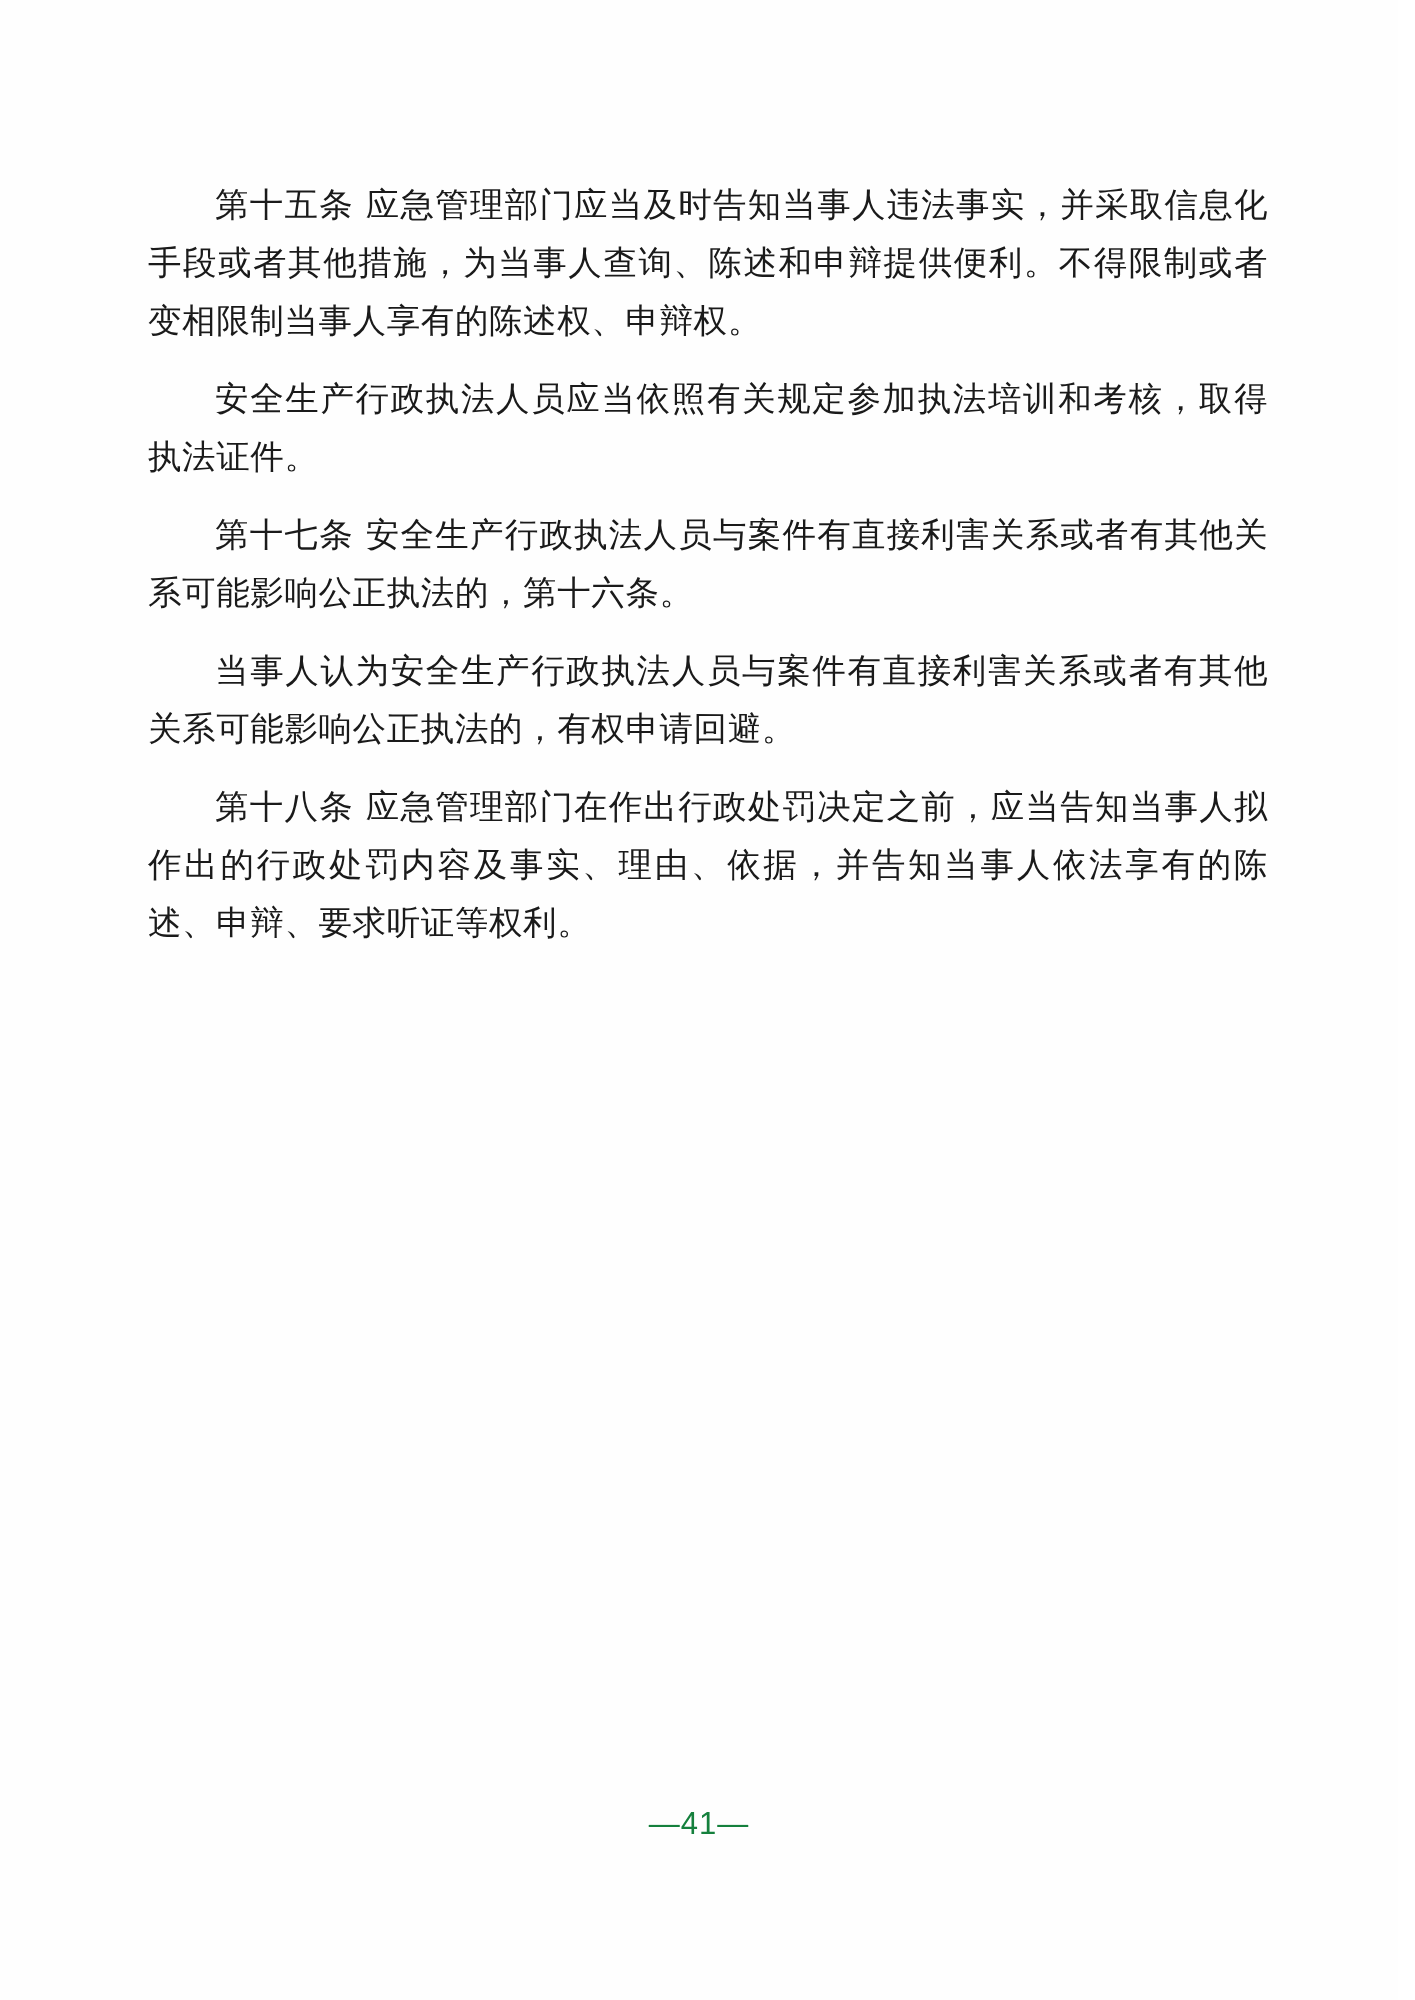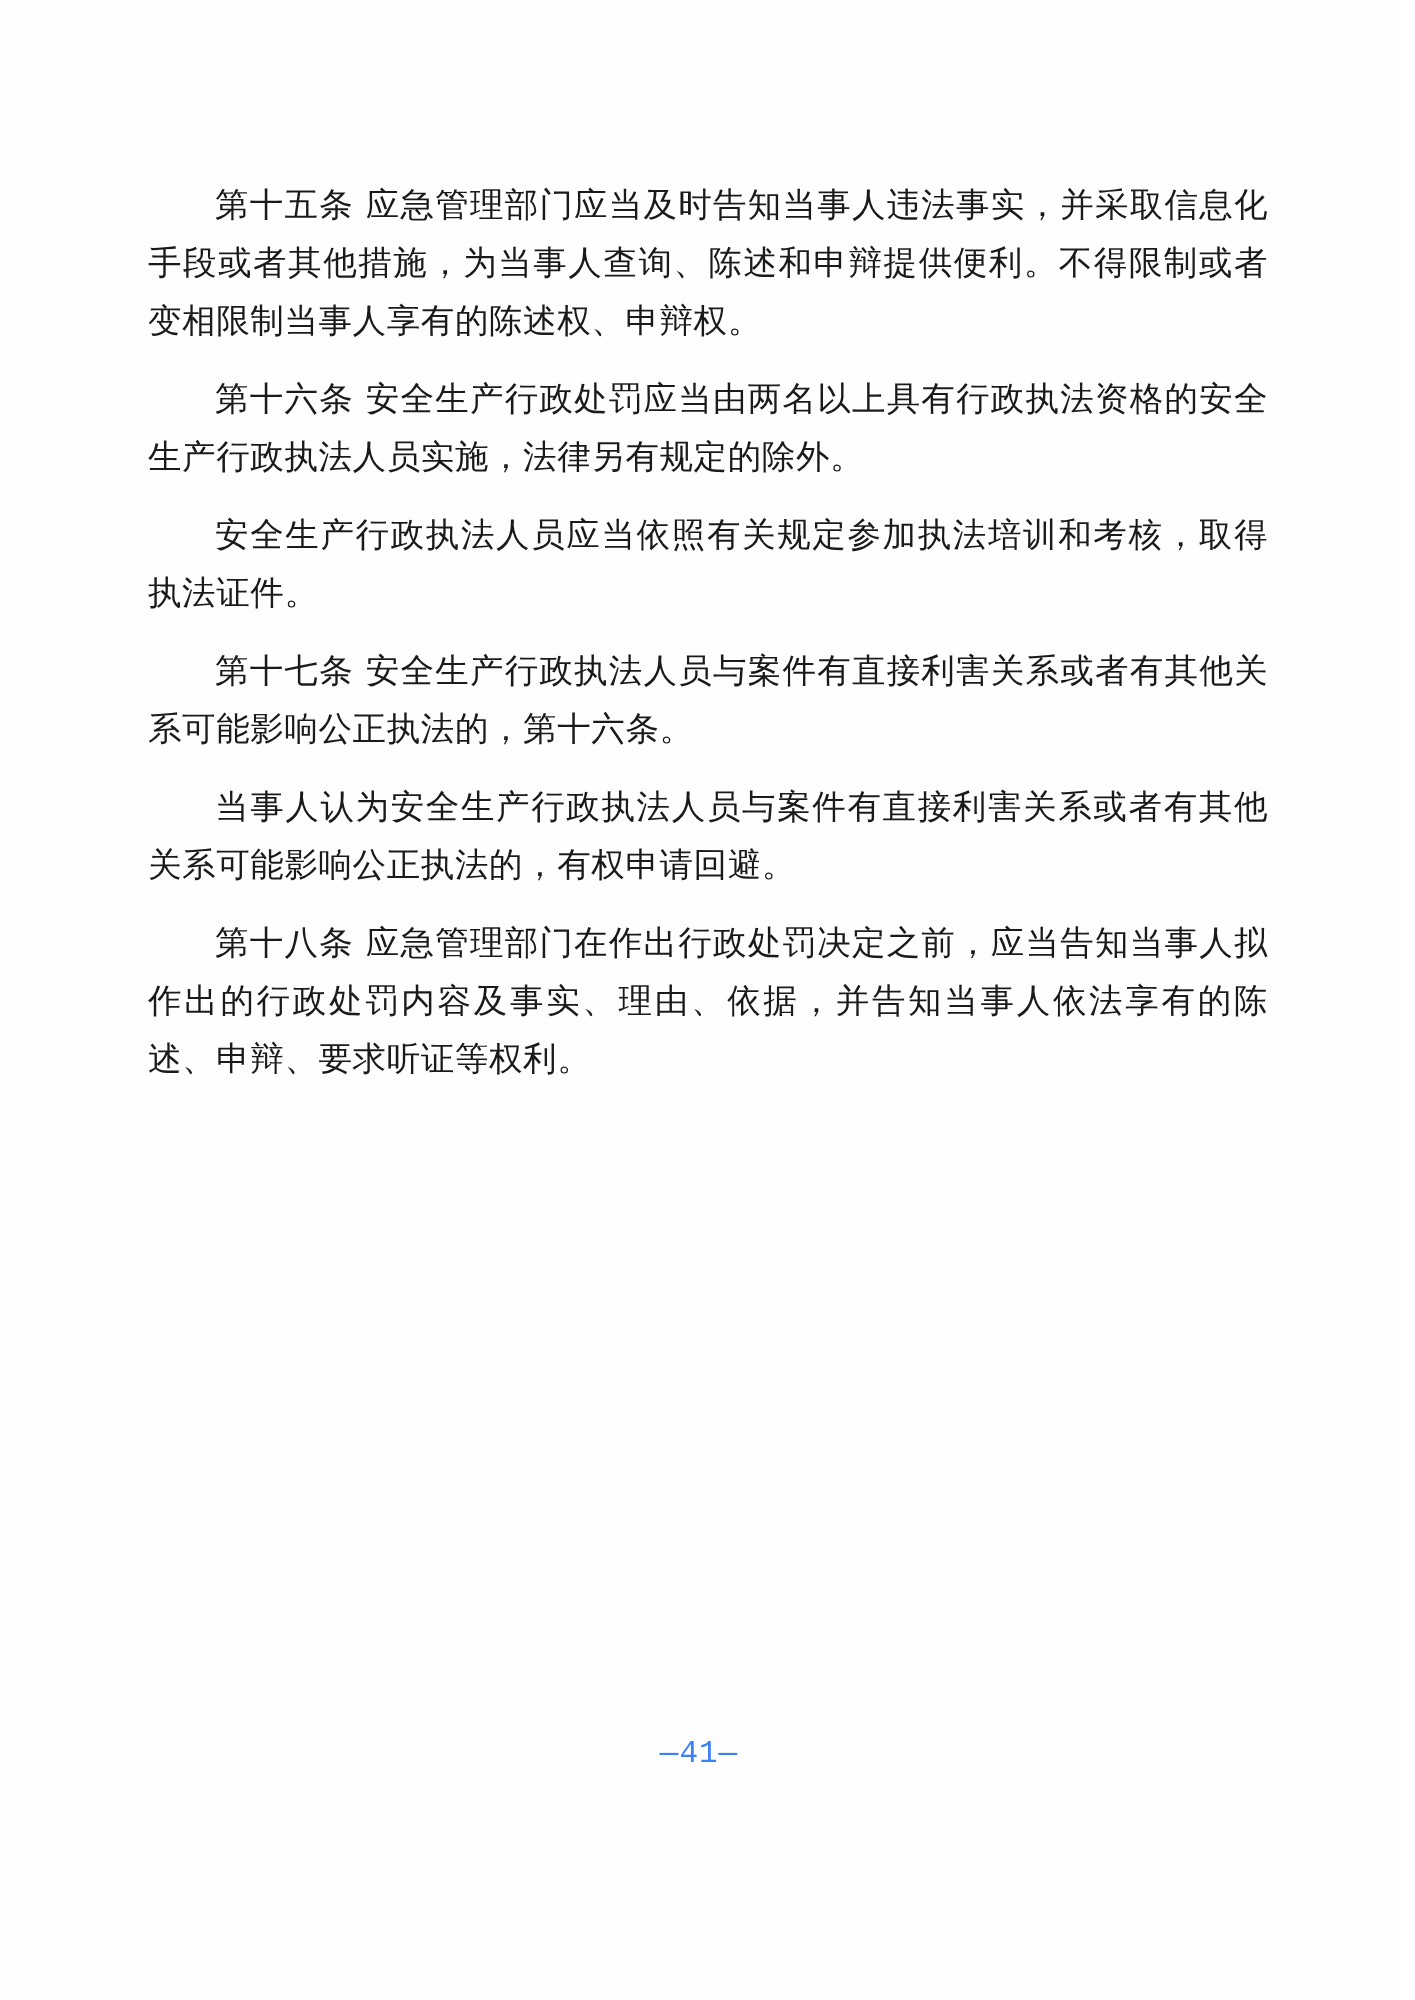--- a/index.html
+++ b/index.html
@@ -40,34 +40,33 @@
     color: #1a1a1a;
     font-family: "DejaVu Serif", serif;
   }
   .para:last-child {
     margin-bottom: 0;
   }
   .folio {
     position: absolute;
     left: 0;
     right: 0;
-    top: 1736px;
+    top: 1806px;
     text-align: center;
     font-size: 31px;
     letter-spacing: 1px;
-    color: #3b82f6;
-    font-family: Liberation Mono, monospace;
+    color: #15803d;
+    font-family: Liberation Sans, sans-serif;
   }
 </style>
 </head>
 <body>
 
 <div class="page">
   <div class="content">
     <p class="para">第十五条 应急管理部门应当及时告知当事人违法事实，并采取信息化手段或者其他措施，为当事人查询、陈述和申辩提供便利。不得限制或者变相限制当事人享有的陈述权、申辩权。</p>
-    <p class="para">第十六条 安全生产行政处罚应当由两名以上具有行政执法资格的安全生产行政执法人员实施，法律另有规定的除外。</p>
     <p class="para">安全生产行政执法人员应当依照有关规定参加执法培训和考核，取得执法证件。</p>
     <p class="para">第十七条 安全生产行政执法人员与案件有直接利害关系或者有其他关系可能影响公正执法的，第十六条。</p>
     <p class="para">当事人认为安全生产行政执法人员与案件有直接利害关系或者有其他关系可能影响公正执法的，有权申请回避。</p>
     <p class="para">第十八条 应急管理部门在作出行政处罚决定之前，应当告知当事人拟作出的行政处罚内容及事实、理由、依据，并告知当事人依法享有的陈述、申辩、要求听证等权利。</p>
   </div>
   <div class="folio">—41—</div>
 </div>
 
 </body></html>

